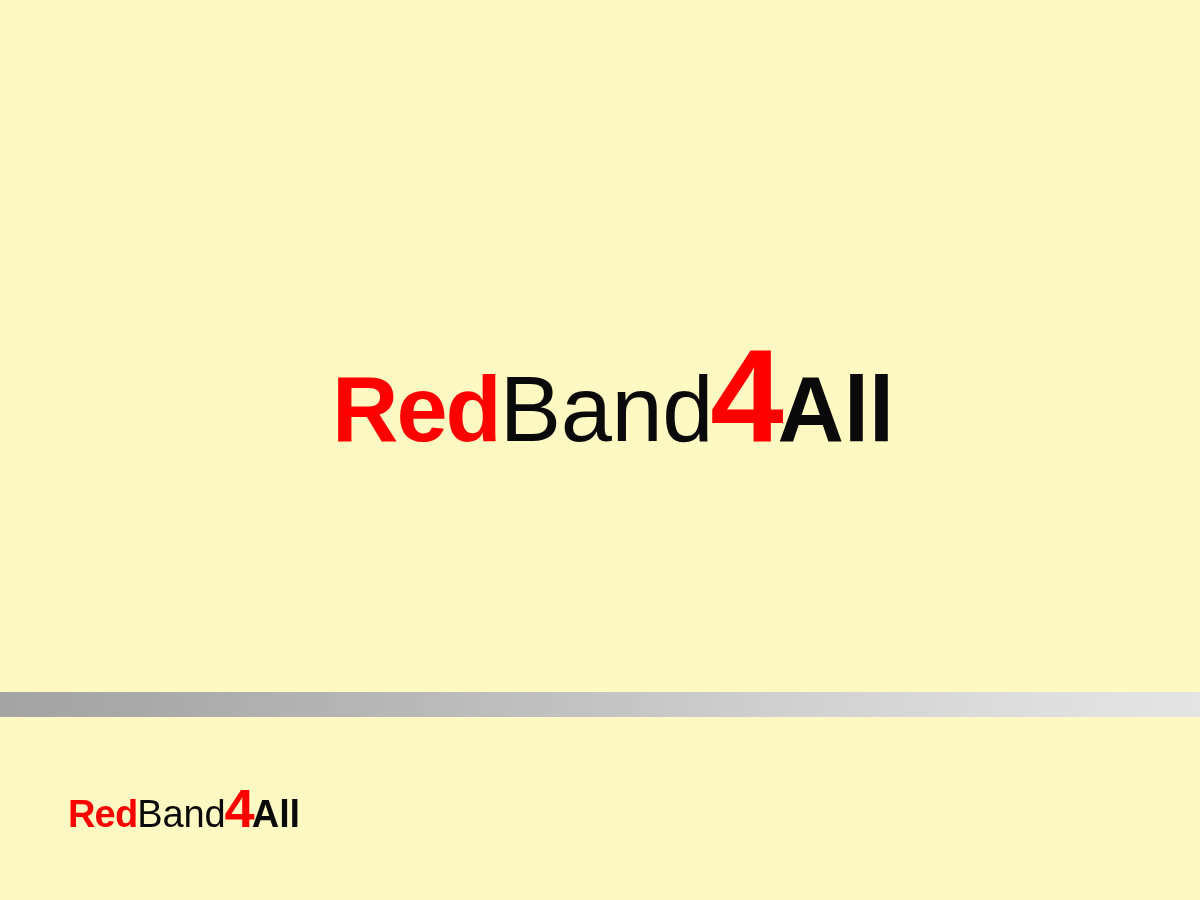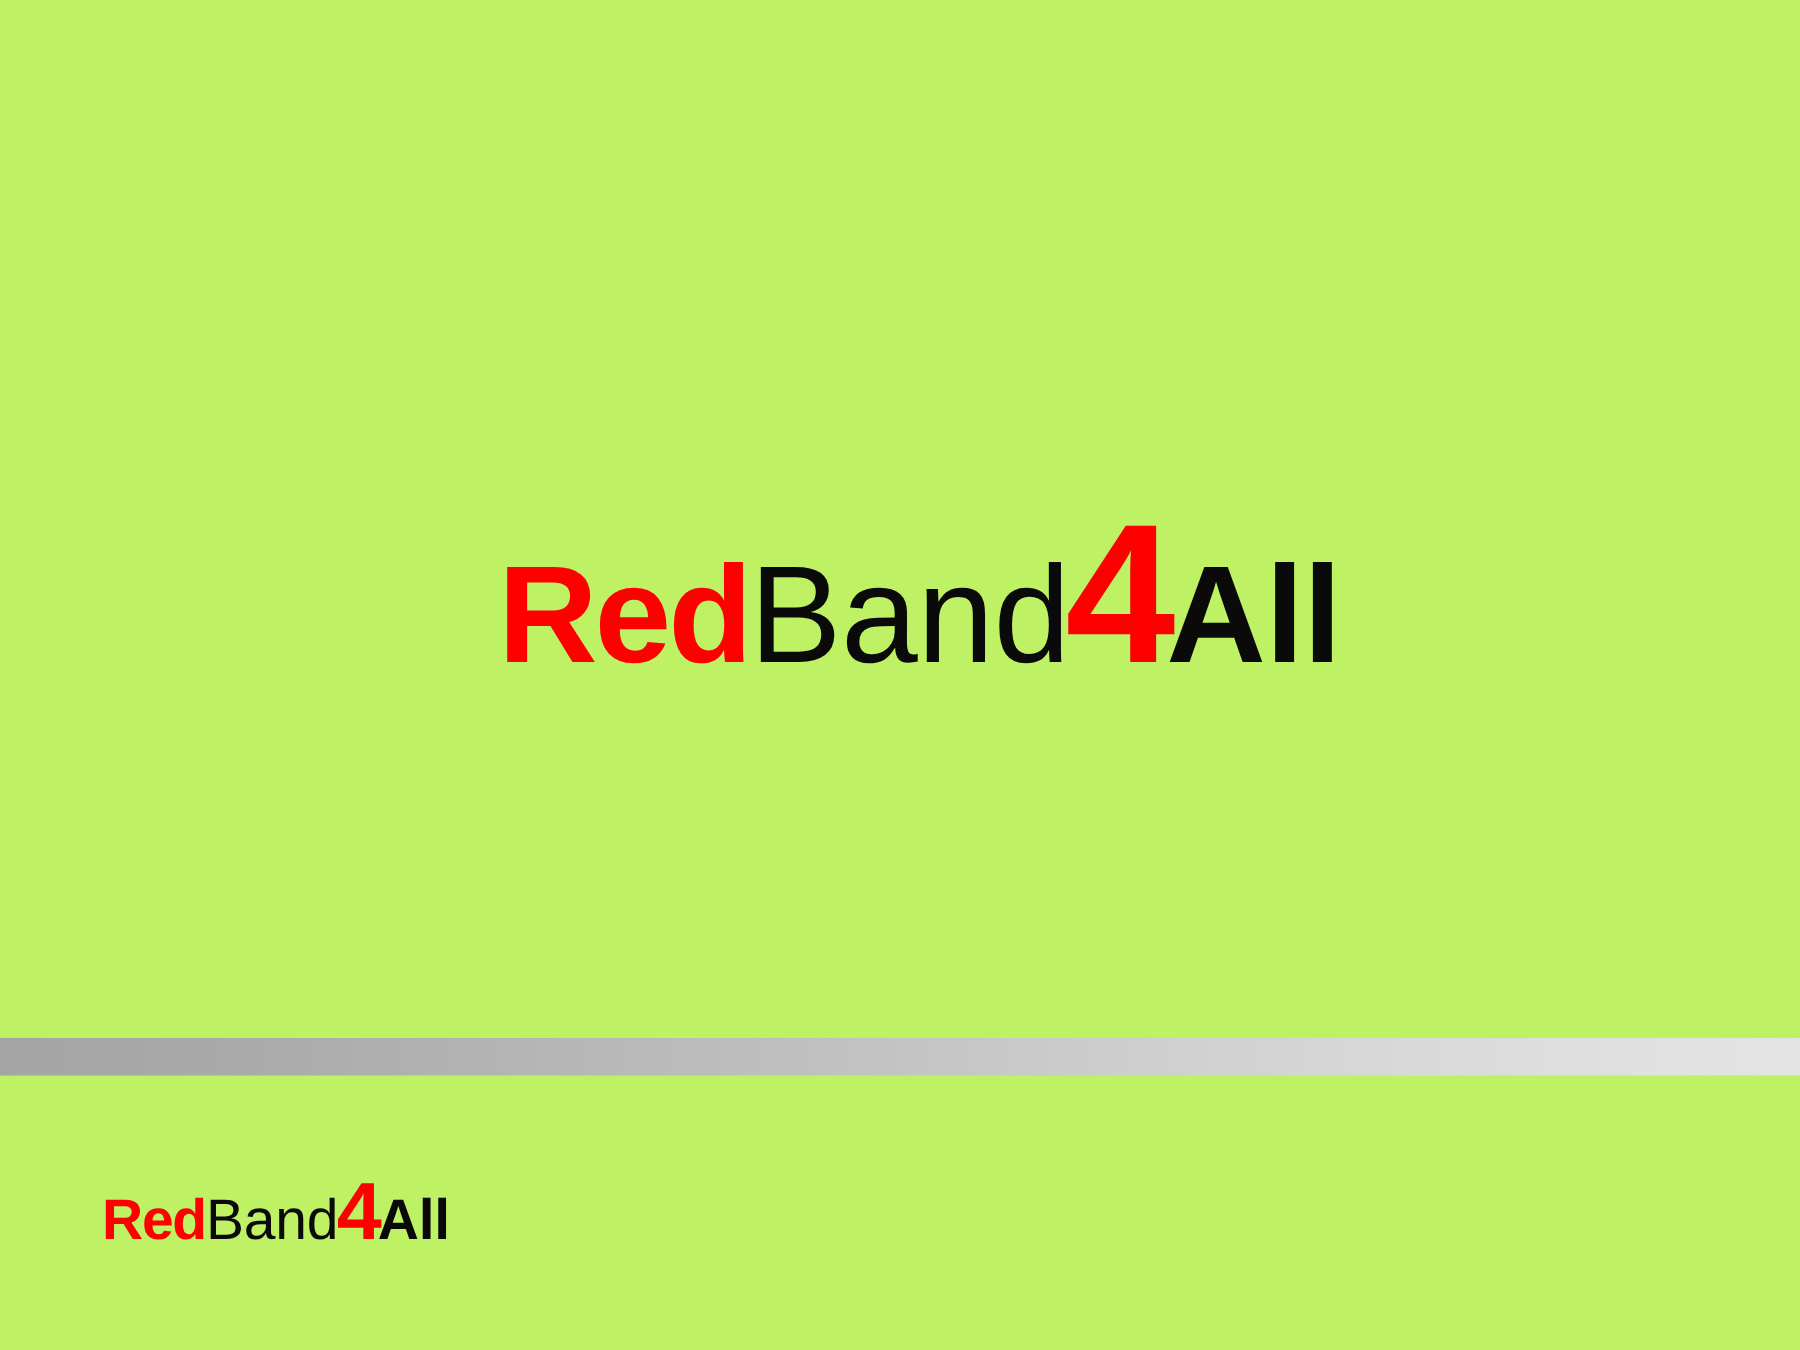--- a/index.html
+++ b/index.html
@@ -12,21 +12,21 @@
     height: 900px;
     background: #ffffff;
     font-family: "Liberation Sans", sans-serif;
     overflow: hidden;
     position: relative;
   }
 
   .canvas {
     position: absolute;
     inset: 0;
-    background: #bef264;
+    background: #fef9c3;
   }
 
   
   .wordmark {
     display: inline-flex;
     align-items: baseline;
     white-space: nowrap;
     line-height: 1;
     font-family: "Liberation Sans", sans-serif;
     letter-spacing: -0.012em;

